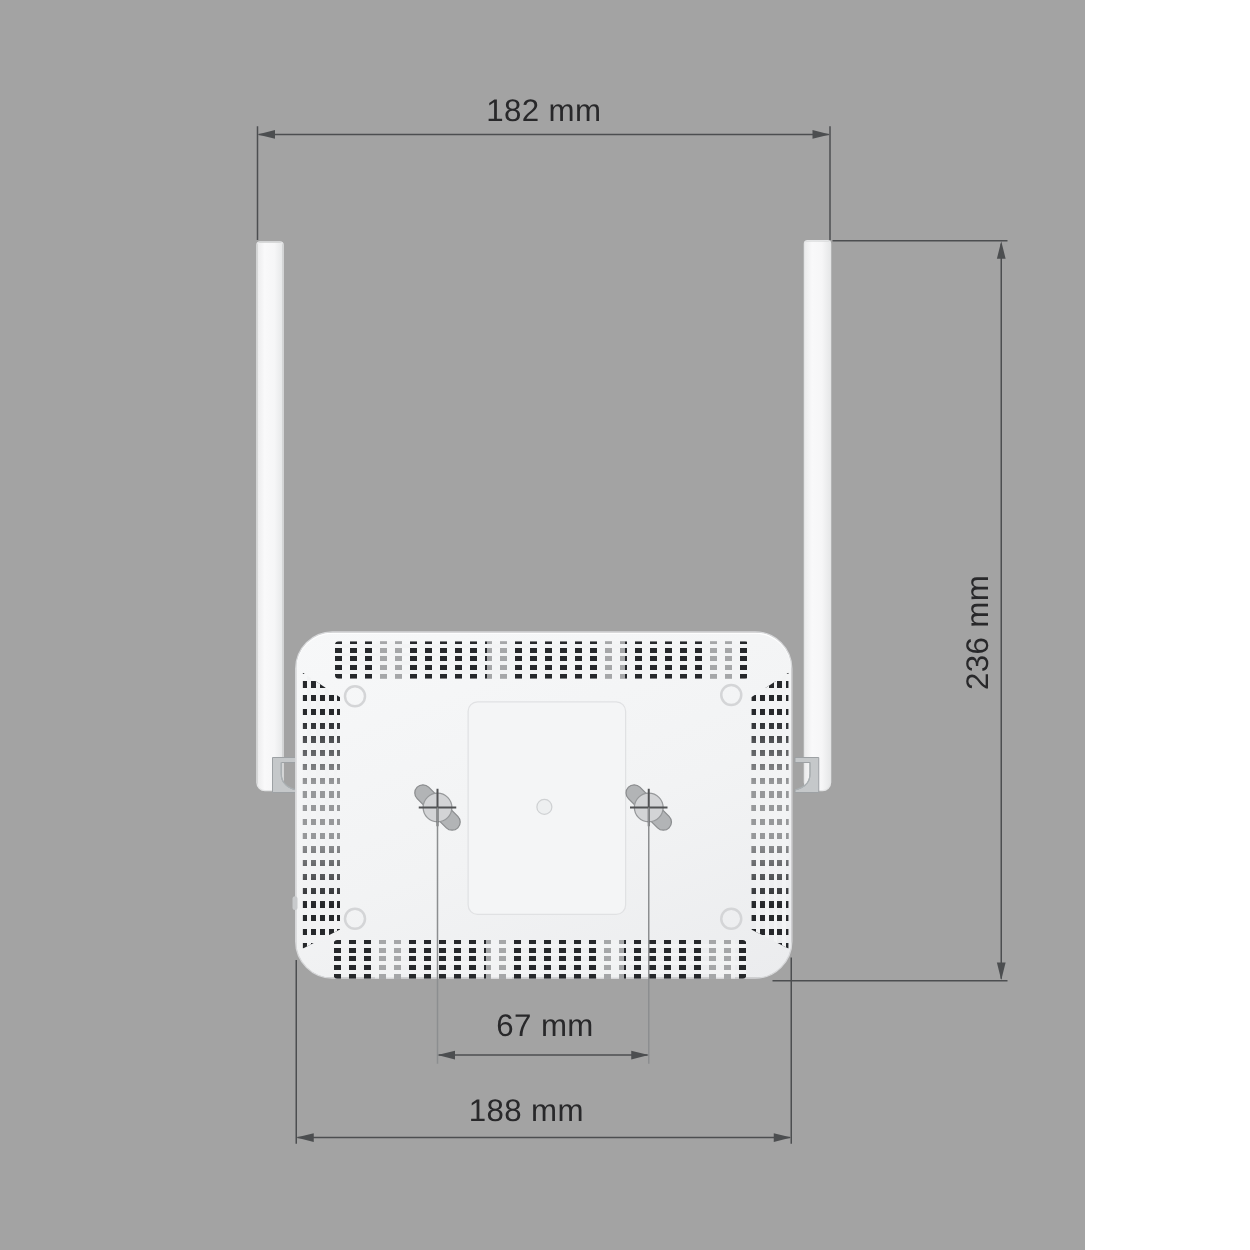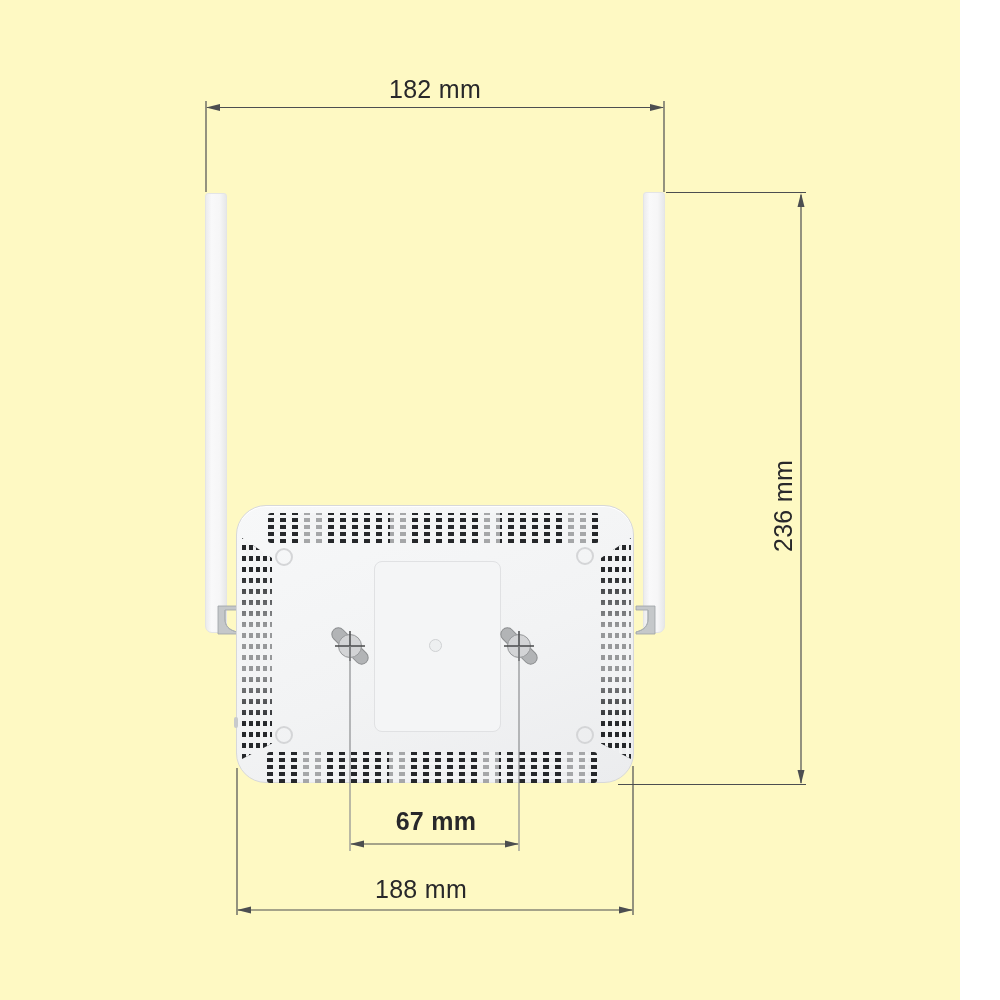--- a/index.html
+++ b/index.html
@@ -1,17 +1,17 @@
 <!DOCTYPE html>
 <html><head>
 <meta charset="utf-8">
 <style>
   html,body{margin:0;padding:0;background:#ffffff;}
   .canvas{
-    position:relative;width:960px;height:1000px;background:#fef9c3;overflow:hidden;
+    position:relative;width:868px;height:1000px;background:#a3a3a3;overflow:hidden;
     font-family:"Liberation Sans", sans-serif;
   }
   
   .antenna{
     position:absolute;width:22px;box-sizing:border-box;
     background:linear-gradient(90deg,#ececed 0%,#f9f9fa 28%,#f6f6f7 68%,#e7e8e9 100%);
     border:1px solid #e4e5e6;border-radius:3px 3px 7px 7px;
   }
   .antenna-left{left:205px;top:193px;height:440px;}
   .antenna-right{left:643px;top:192px;height:441px;}
@@ -59,21 +59,21 @@
   }
   .side-slot{position:absolute;left:-3px;top:211px;width:4px;height:11px;background:#c8cacc;border-radius:2px;}
   
   .overlay{position:absolute;left:0;top:0;width:1000px;height:1000px;pointer-events:none;}
   .dim-label{
     position:absolute;color:#28282a;font-size:25px;line-height:1;letter-spacing:.3px;
     text-align:center;white-space:nowrap;
   }
   .label-182{left:355px;top:77px;width:160px;}
   .label-236{left:783px;top:506px;transform:translate(-50%,-50%) rotate(-90deg);}
-  .label-67{left:356px;top:809px;width:160px;font-weight:bold;}
+  .label-67{left:356px;top:809px;width:160px;}
   .label-158{left:341px;top:877px;width:160px;}
 </style>
 </head>
 <body>
 
 <div class="canvas">
 
   <div class="antenna antenna-left"></div>
   <div class="antenna antenna-right"></div>
 

